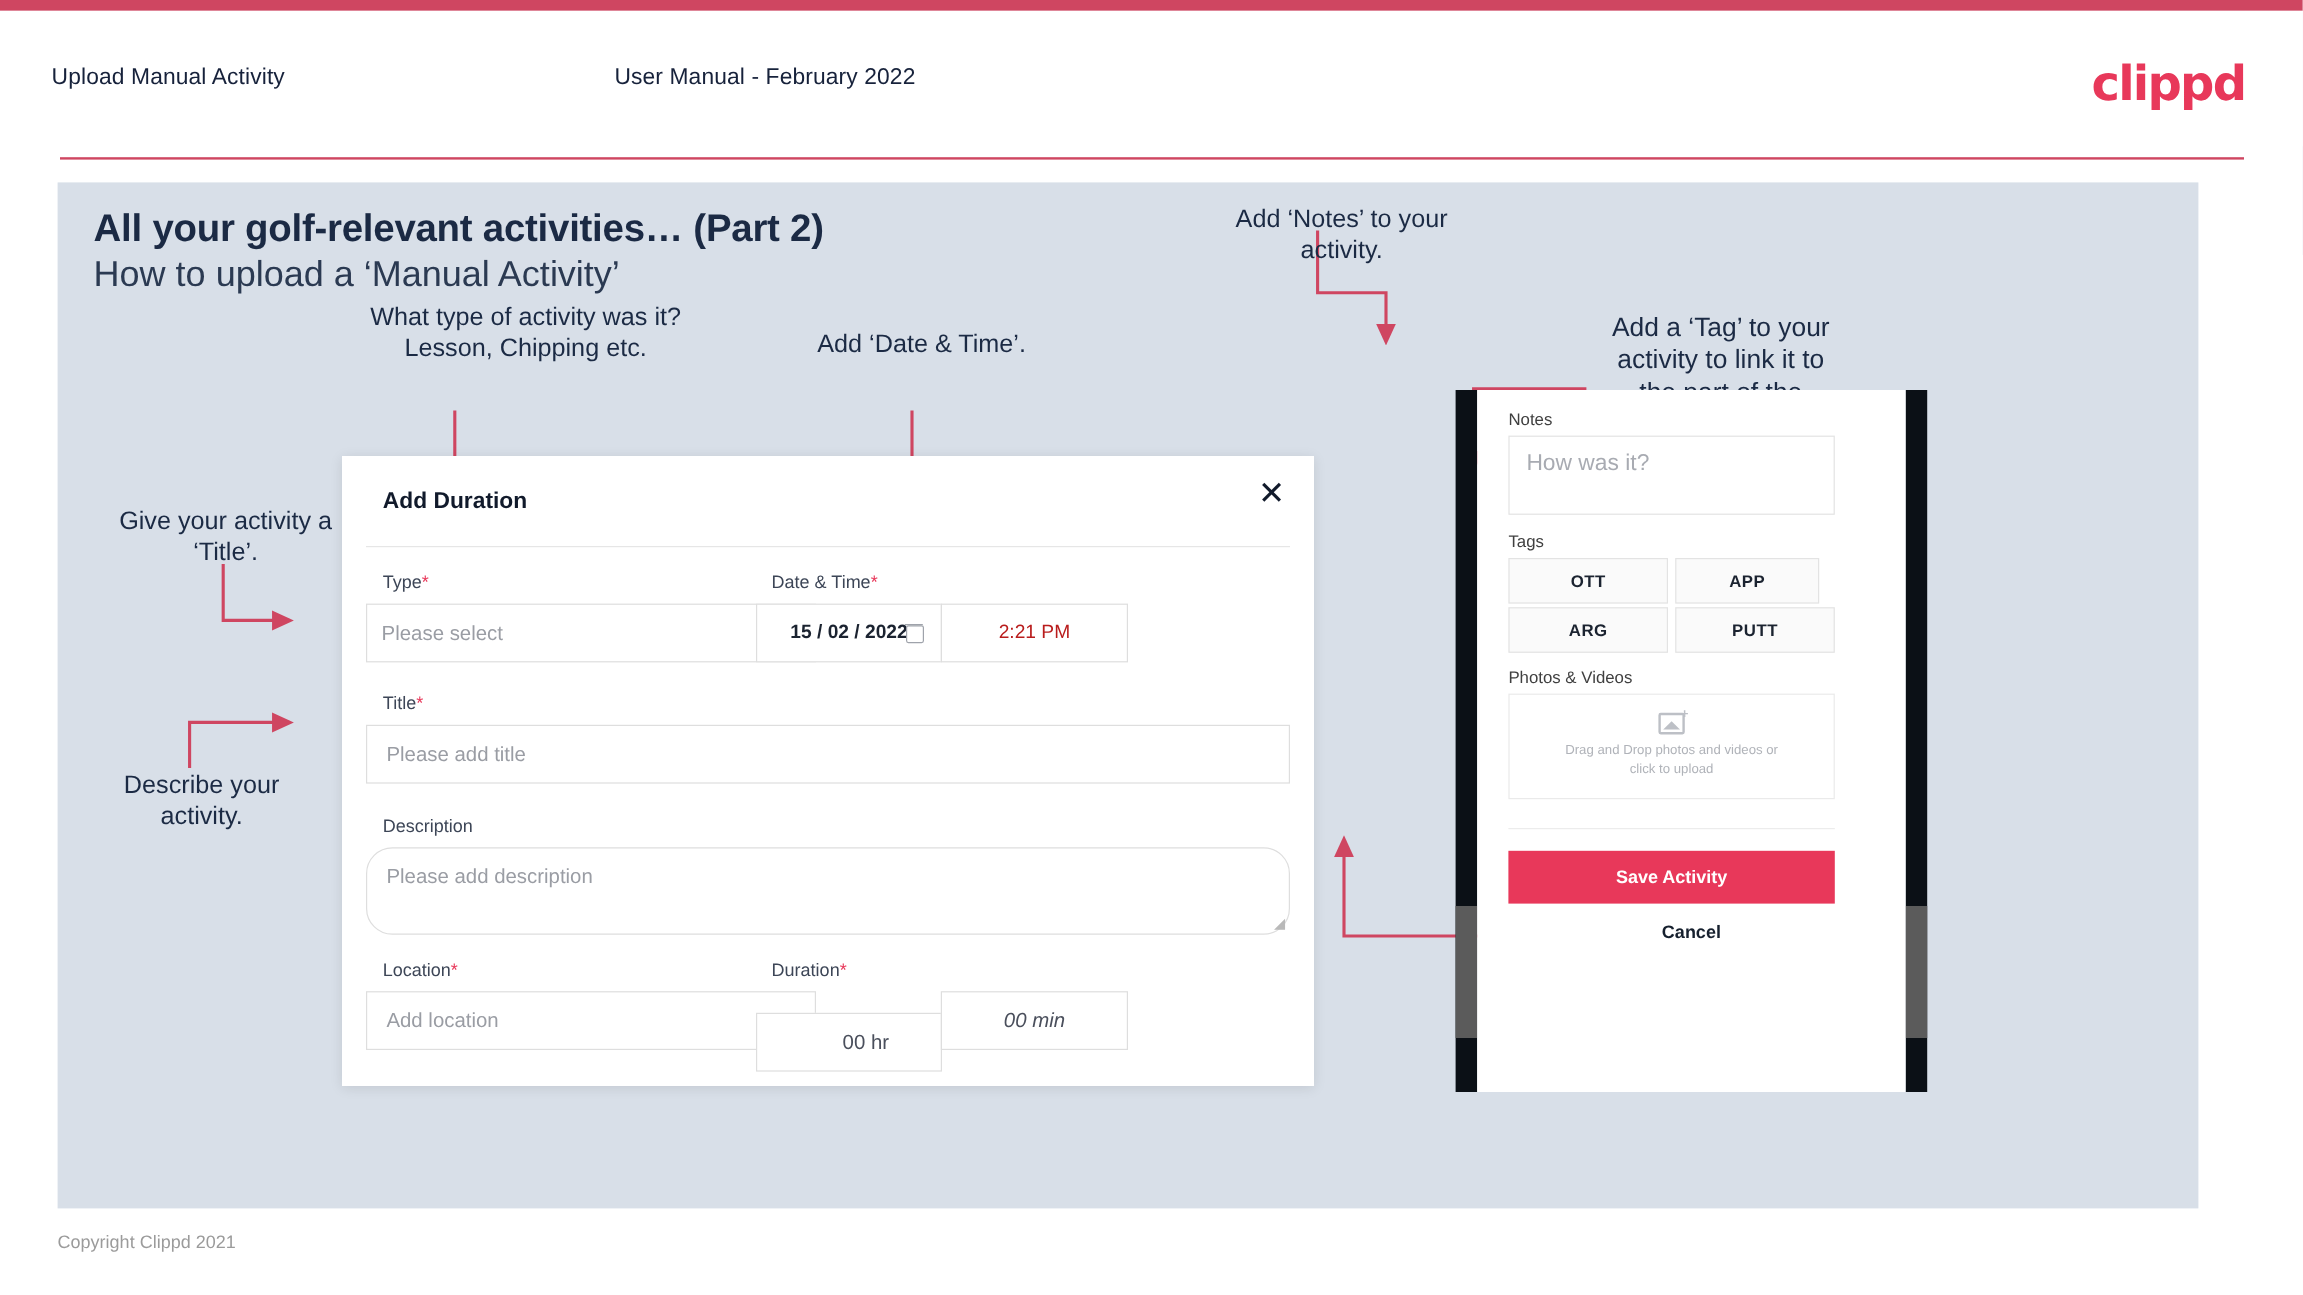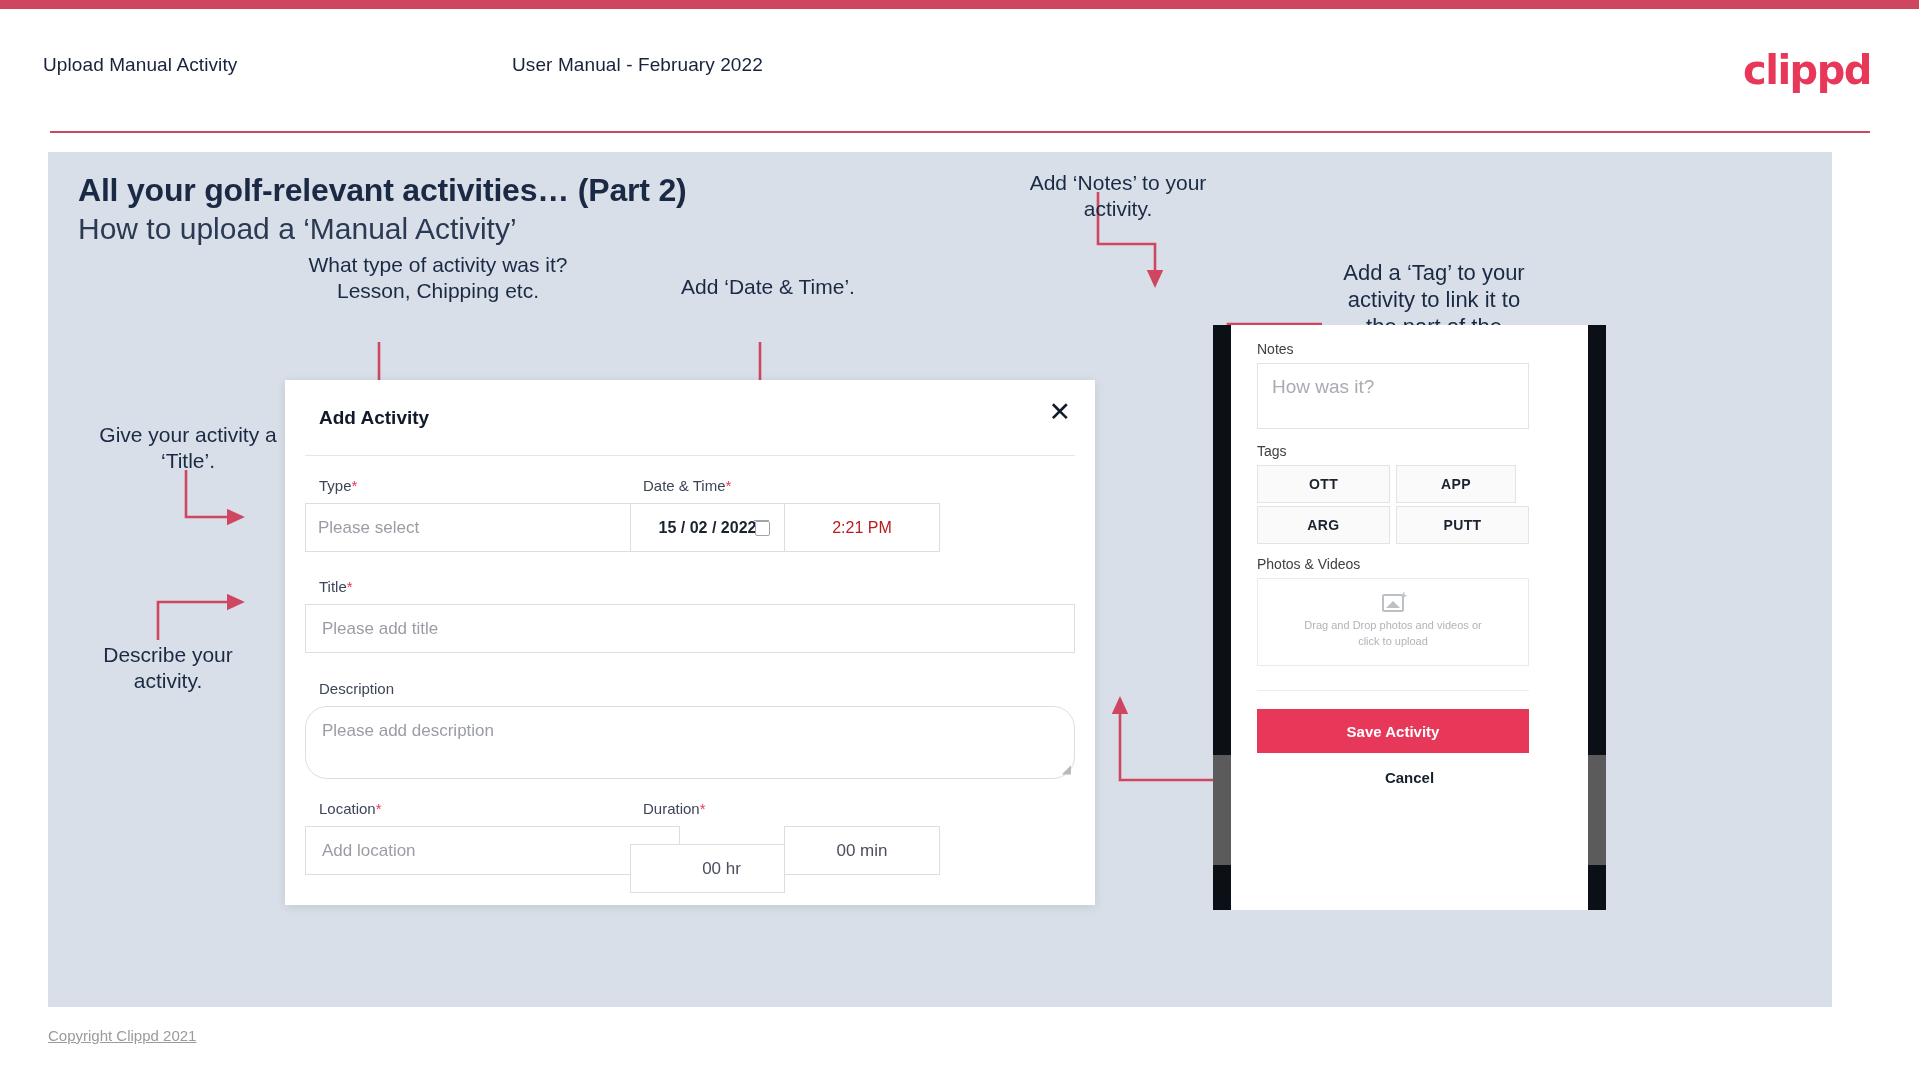--- a/index.html
+++ b/index.html
@@ -174,21 +174,21 @@
     text-align:center;
   }
   .anno.big{ font-size:22px; }
   svg.arrows{
     position:absolute; left:0; top:0; width:1784px; height:855px;
     pointer-events:none; overflow:visible;
   }
   
   .footer{
     position:absolute; left:48px; top:1027px;
-    font-size:15px; color:#9b9b9b;text-decoration:underline;
+    font-size:15px; color:#9b9b9b;
   }
 </style>
 </head>
 <body>
 
 <div class="top-bar"></div>
 
 <div class="header">
   <div class="hdr-left">Upload Manual Activity</div>
   <div class="hdr-mid">User Manual - February 2022</div>
@@ -258,21 +258,21 @@
 
   <div class="anno big" style="left:1276px; top:418px; width:230px; white-space:pre-line;">Upload a photo or
 video to the activity.</div>
 
   <div class="anno big" style="left:1230px; top:588px; width:280px; white-space:pre-line;">‘Save Activity’ or
 ‘Cancel’ your changes
 here.</div>
 </div>
 
 <div class="dialog">
-  <div class="dlg-title">Add Activity</div>
+  <div class="dlg-title">Add Duration</div>
   <div class="dlg-close">✕</div>
   <div class="dlg-rule"></div>
 
   <div class="fld-label" style="left:34px; top:97px;">
     <span>Type</span><span class="req">*</span>
   </div>
   <div class="inp" style="left:20px; top:123px; width:375px;padding-left:12px;">
     <span>Please select</span>
     <span class="sel-caret"></span>
   </div>
@@ -307,21 +307,21 @@
   <div class="inp" style="left:20px; top:446px; width:375px;">
     <span>Add location</span>
   </div>
 
   <div class="fld-label" style="left:358px; top:420px;">
     <span>Duration</span><span class="req">*</span>
   </div>
   <div class="inp center" style="left:345px; top:464px; width:155px;padding-left:28px;">
     <span>00 hr</span>
   </div>
-  <div class="inp center" style="left:499px; top:446px; width:156px;">
+  <div class="inp center" style="left:499px; top:446px; width:156px;font-style:italic;">
     <span>00 min</span>
   </div>
 </div>
 
 <div class="phone">
   <div class="bezel-l">
     <div class="btn-grey-l"></div>
   </div>
   <div class="bezel-r">
     <div class="btn-grey-r"></div>

